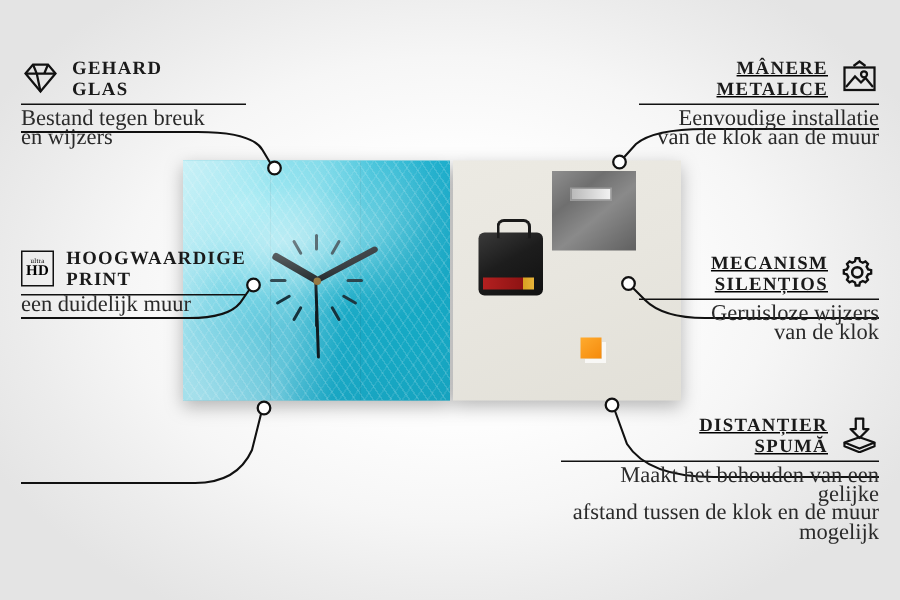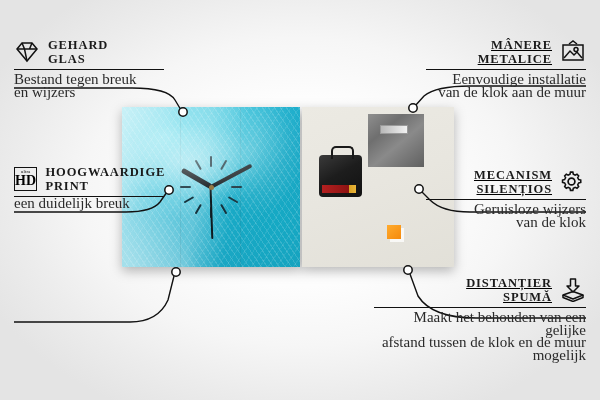--- a/index.html
+++ b/index.html
@@ -83,21 +83,21 @@
   .fdesc{font-size:15px;line-height:12.5px;color:#2a2a2a;margin-top:3px;
          font-family:"Liberation Serif", serif;}
   .ico{width:26px;height:24px;flex:0 0 26px;display:block;}
   .left .fhead{justify-content:flex-start;}
   .right .fhead{justify-content:flex-end;text-decoration:underline;}
   .right .ftitle{text-align:right;}
   .right .fdesc{text-align:right;}
   .hdbox{width:26px;height:22px;border:1.6px solid #111;display:flex;flex-direction:column;
          align-items:center;justify-content:center;line-height:1;}
   .hdbox u{font-size:4.6px;text-decoration:none;letter-spacing:.2px;}
-  .hdbox b{font-size:14px;letter-spacing:.2px;}
+  .hdbox b{font-size:10px;letter-spacing:.2px;}
 </style>
 </head>
 <body>
 
 <div id="stage">
 
   <div id="product">
 
     <div class="panel" id="front">
       <div id="clock">
@@ -198,21 +198,21 @@
       <div class="hdbox">
         <u>ultra</u>
         <b>HD</b>
       </div>
       <div>
         <div class="ftitle">HOOGWAARDIGE</div>
         <div class="ftitle">PRINT</div>
       </div>
     </div>
     <div class="rule"></div>
-    <div class="fdesc" style="margin-top:0">een duidelijk breuk</div>
+    <div class="fdesc" style="margin-top:0">een duidelijk muur</div>
   </div>
 
 
   <div class="feature right" style="right:14px;top:38px;width:160px;">
     <div class="fhead">
       <div>
         <div class="ftitle">MÂNERE</div>
         <div class="ftitle">METALICE</div>
       </div>
       <svg class="ico" viewBox="0 0 26 24">

